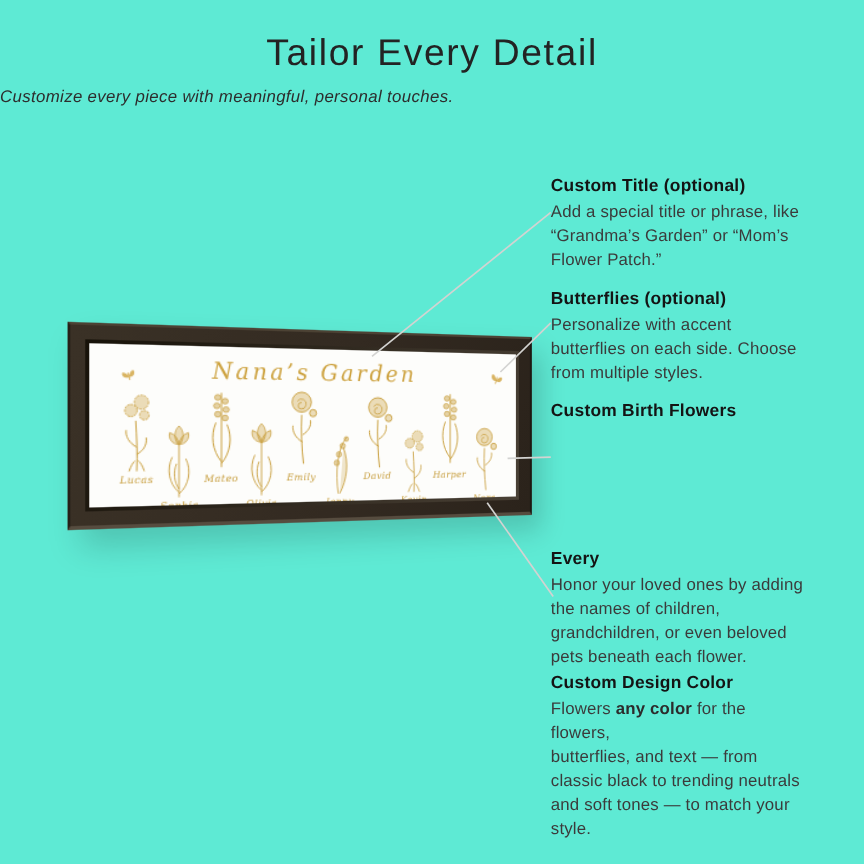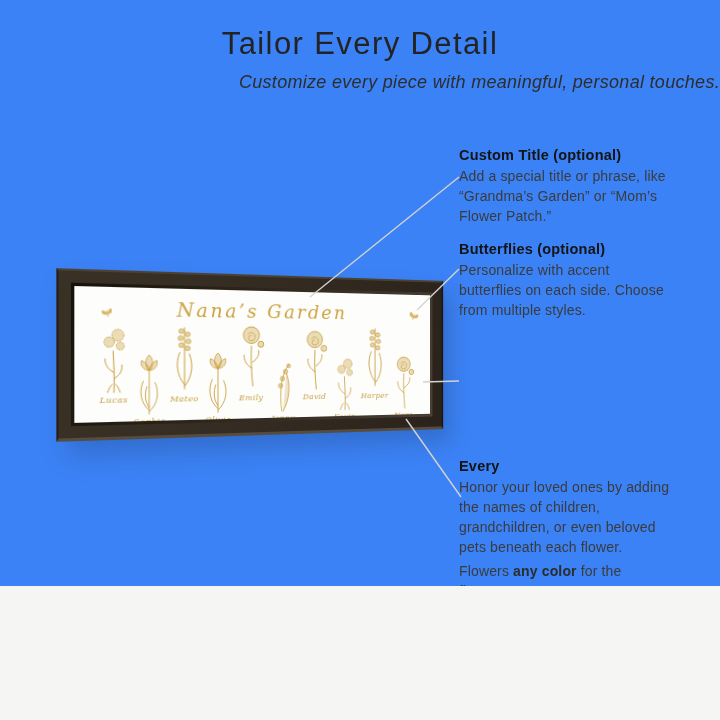--- a/index.html
+++ b/index.html
@@ -1,23 +1,23 @@
 <!DOCTYPE html>
 <html><head>
 <meta charset="utf-8">
 <style>
   html,body{margin:0;padding:0;}
   body{width:720px;height:720px;background:#f5f5f3;font-family:"Liberation Sans",sans-serif;overflow:hidden;}
-  .page{position:relative;width:720px;height:586px;background:#3b82f6;overflow:hidden;}
+  .page{position:relative;width:720px;height:720px;background:#5eead4;overflow:hidden;}
 
   
   .page-title{position:absolute;top:26px;left:0;width:720px;text-align:center;
     font-size:31px;font-weight:500;letter-spacing:1.4px;color:#232323;}
-  .page-subtitle{position:absolute;top:72px;left:0;width:720px;text-align:right;
-    font-style:italic;font-size:18px;font-weight:400;letter-spacing:.3px;color:#2d2d2d;}
+  .page-subtitle{position:absolute;top:72px;left:0;width:720px;text-align:left;
+    font-style:italic;font-size:14px;font-weight:400;letter-spacing:.3px;color:#2d2d2d;}
 
   
   .frame{position:absolute;left:65px;top:275px;width:400px;height:160px;
     transform:perspective(700px) rotateY(16deg);
     background:linear-gradient(100deg,#3a3126 0%,#332a21 55%,#2b231b 100%);
     padding:11px;box-sizing:border-box;
     border-top:2px solid #4c4234;border-left:2px solid #261f17;
     border-bottom:3px solid #564c3f;border-right:2px solid #1d1711;
     filter:drop-shadow(10px 14px 12px rgba(0,0,0,.16));}
   .frame-gap{width:100%;height:100%;box-sizing:border-box;padding:3px;
@@ -221,31 +221,33 @@
   </div>
 
   <div class="note" style="top:241px">
     <h3 class="note-title">Butterflies (optional)</h3>
     <p class="note-body">Personalize with accent
 butterflies on each side. Choose
 from multiple styles.</p>
   </div>
 
   <div class="note" style="top:335px">
+    <h3 class="note-title">Custom Birth Flowers</h3>
   </div>
 
   <div class="note" style="top:458px">
     <h3 class="note-title">Every</h3>
     <p class="note-body">Honor your loved ones by adding
 the names of children,
 grandchildren, or even beloved
 pets beneath each flower.</p>
   </div>
 
   <div class="note" style="top:561px">
+    <h3 class="note-title">Custom Design Color</h3>
     <p class="note-body"><span>Flowers </span><span class="note-em">any color</span><span> for the flowers,
 butterflies, and text — from
 classic black to trending neutrals
 and soft tones — to match your
 style.</span></p>
   </div>
 
 </div>
 
 </body></html>

